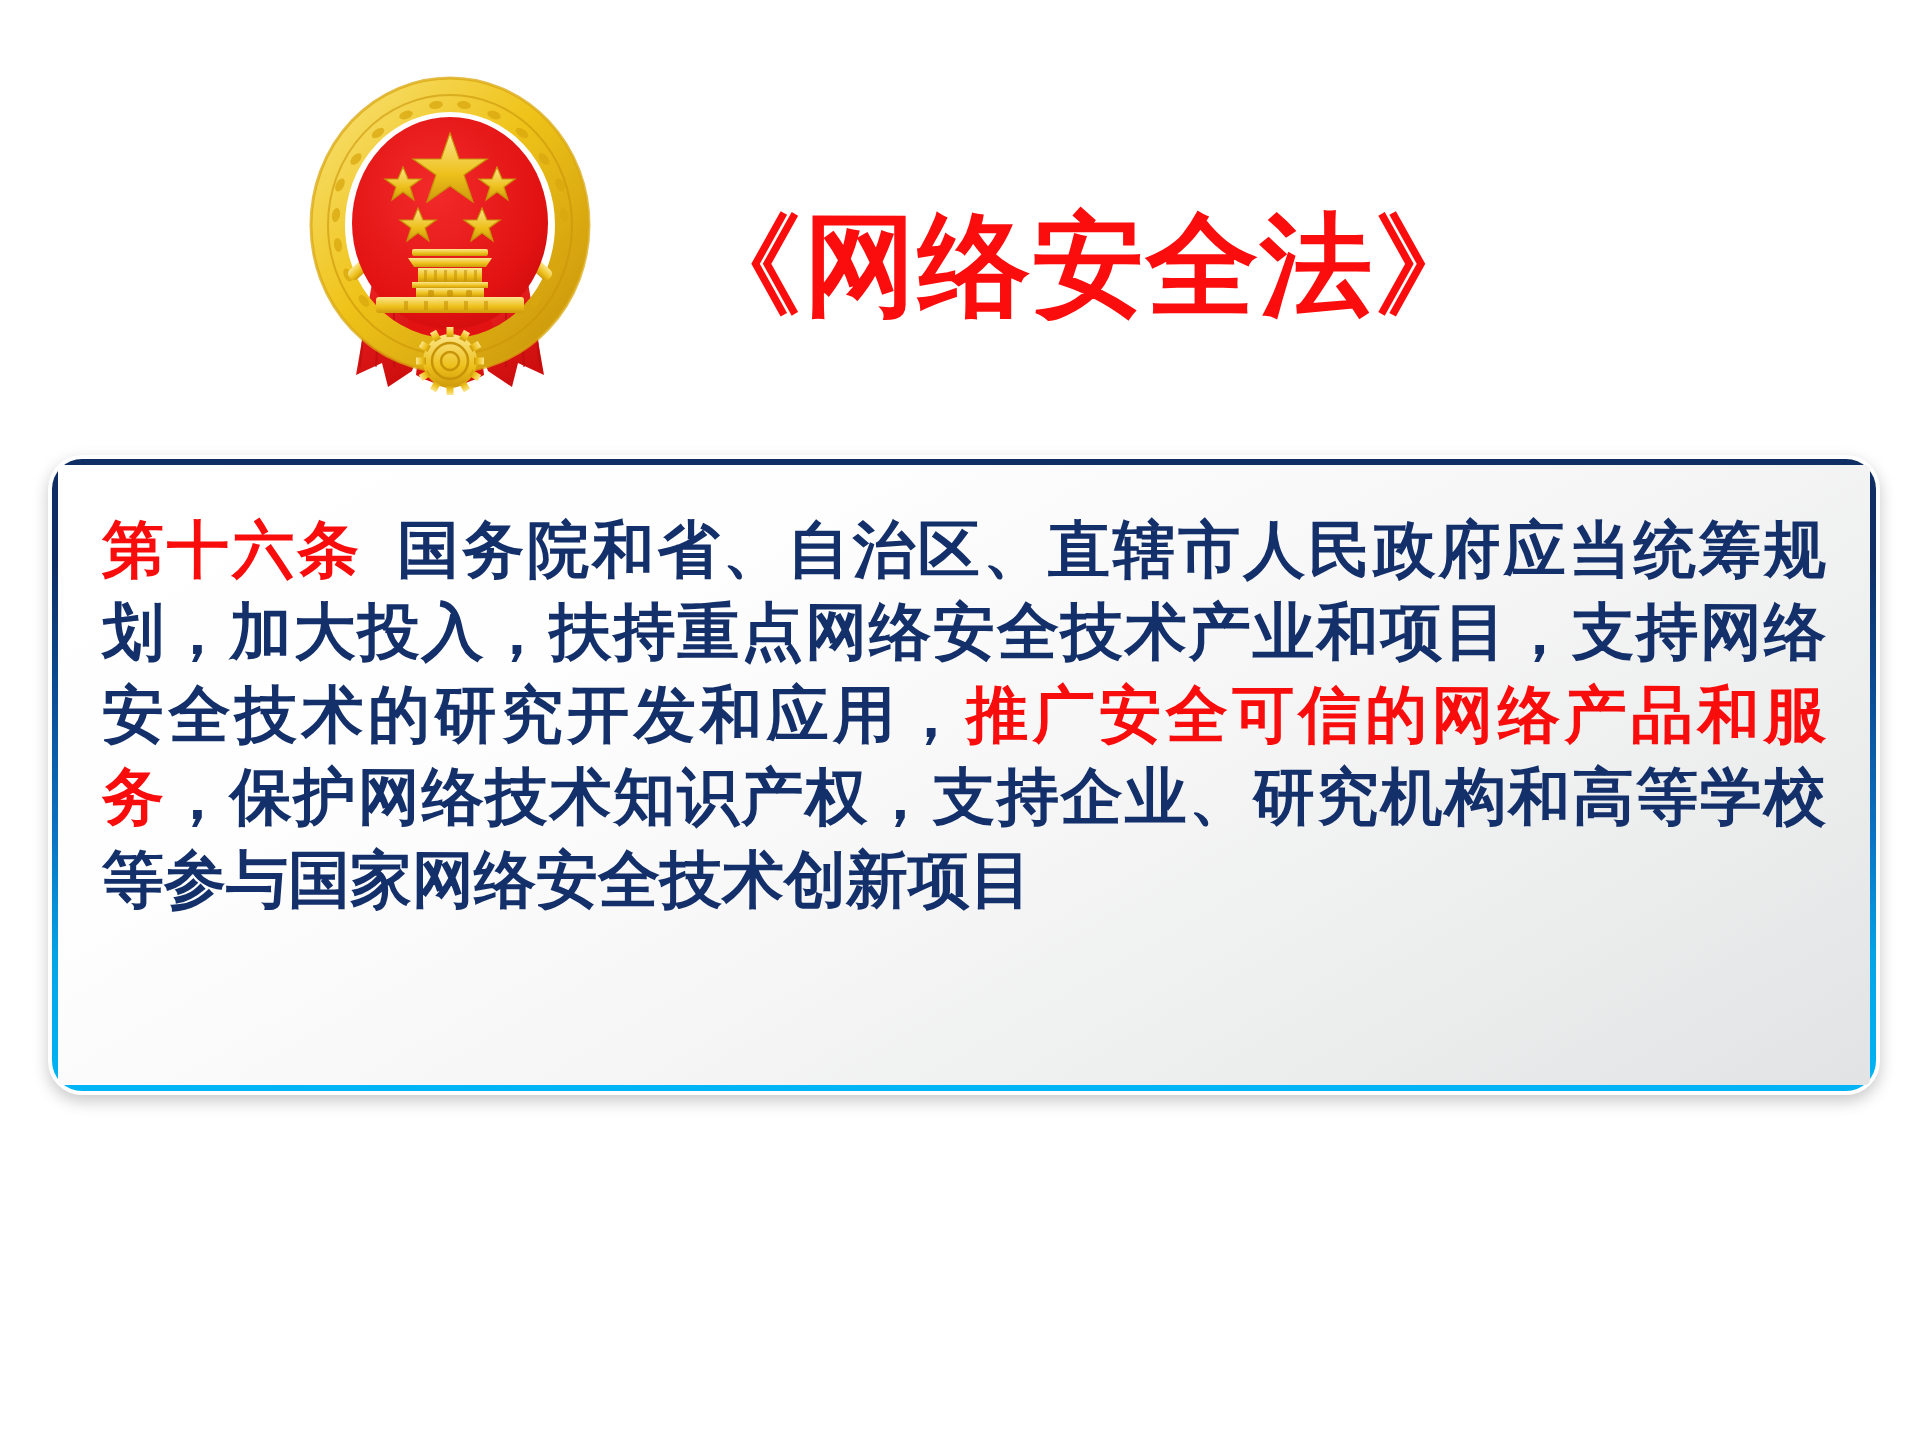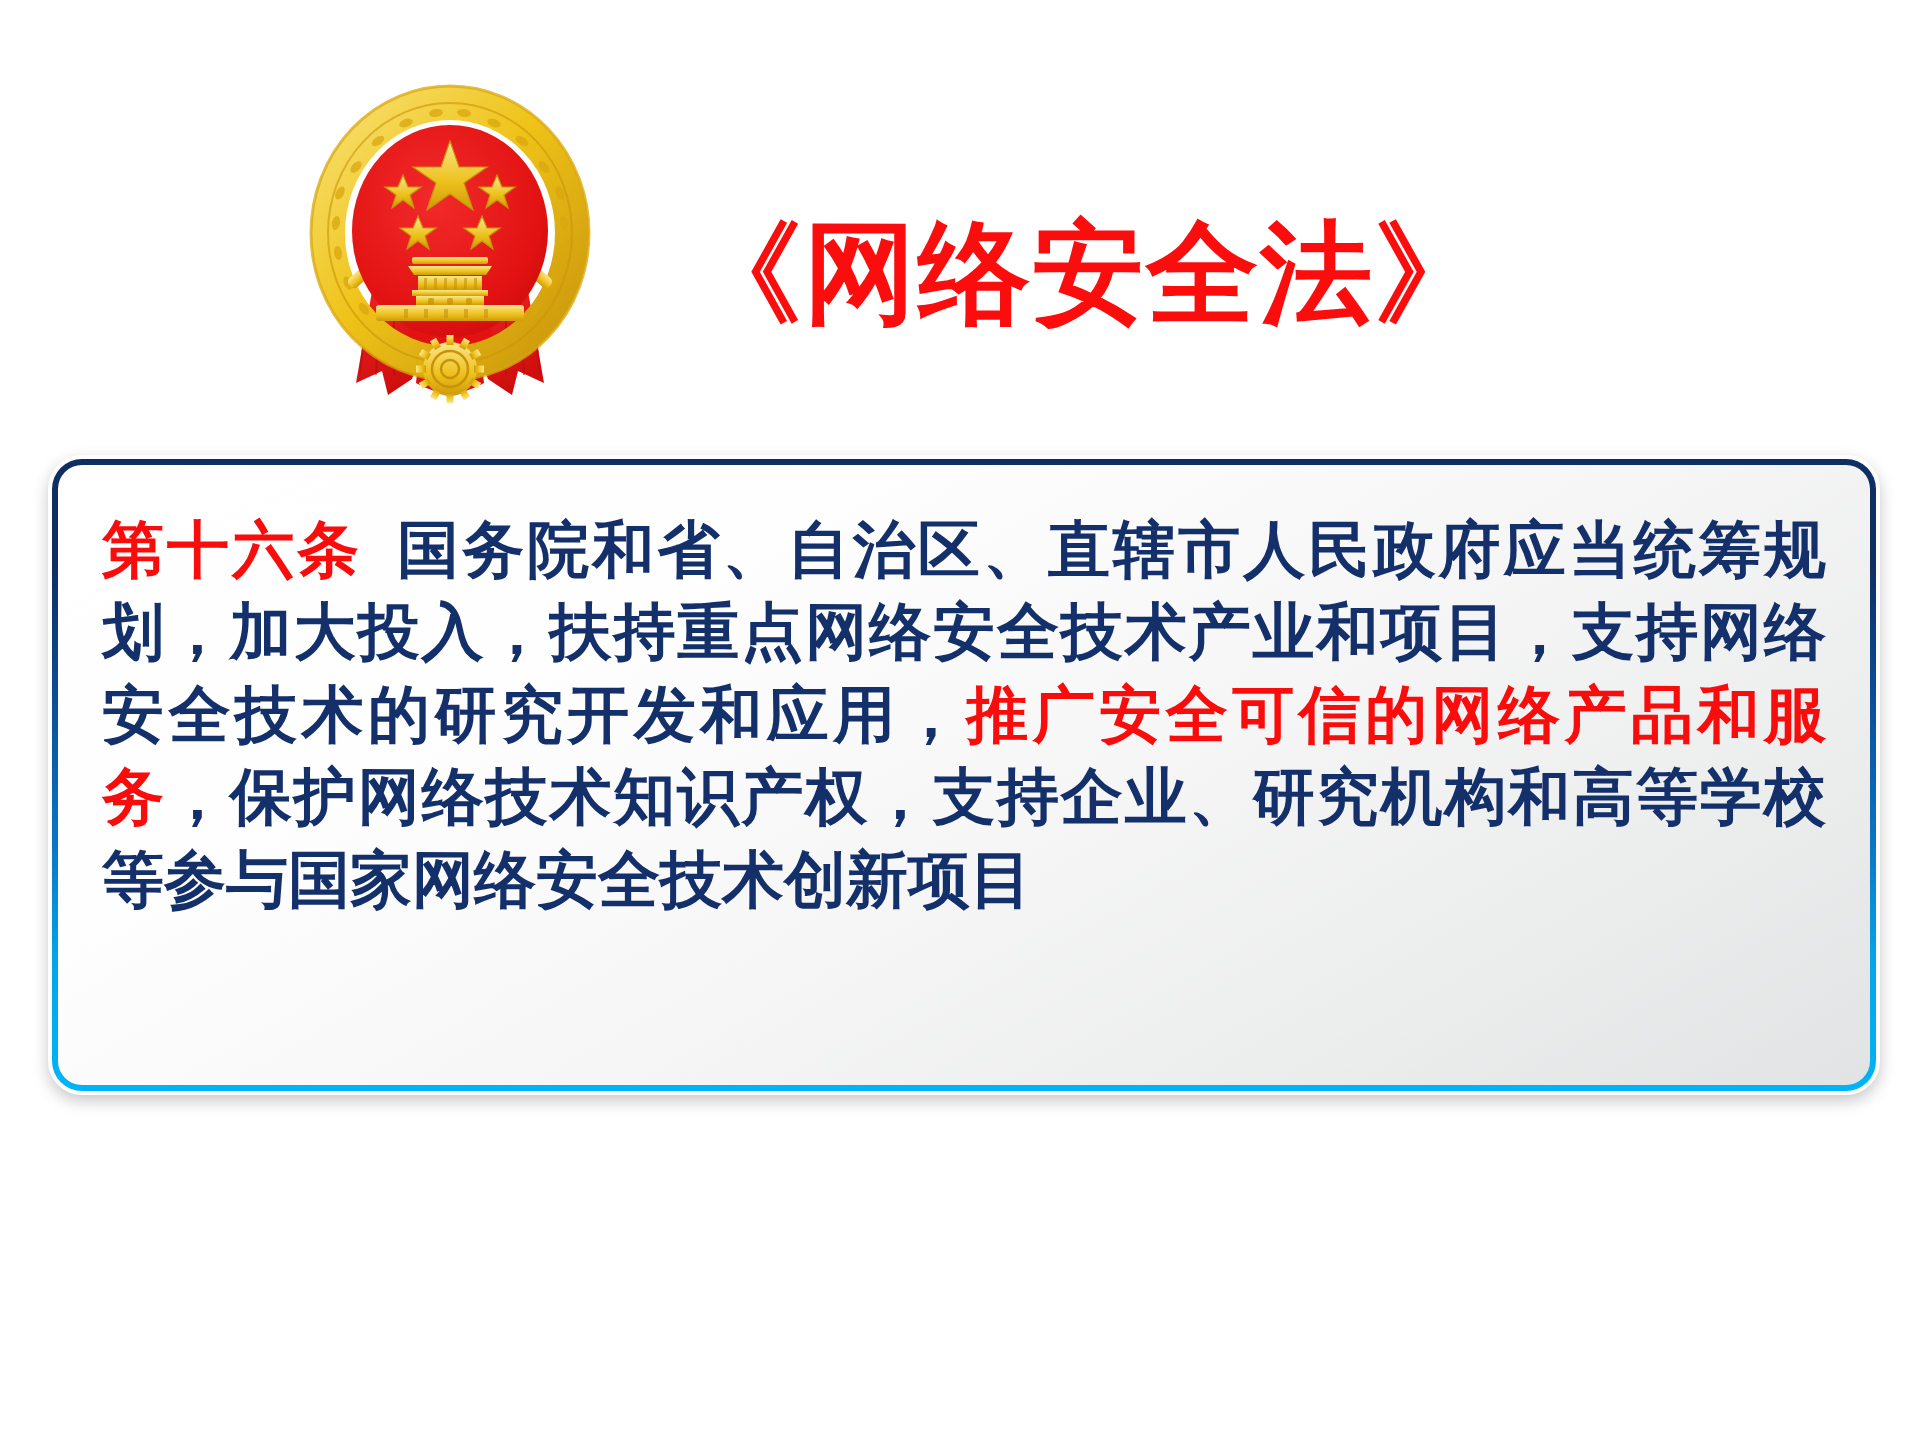--- a/index.html
+++ b/index.html
@@ -12,21 +12,21 @@
     height: 1440px;
     font-family: "Liberation Sans", "DejaVu Sans", sans-serif;
     overflow: hidden;
     position: relative;
   }
 
   
   .header {
     position: absolute;
     left: 0;
-    top: 8px;
+    top: 0;
     width: 1920px;
     height: 430px;
   }
 
   .emblem-wrap {
     position: absolute;
     left: 300px;
     top: 75px;
     width: 300px;
     height: 320px;
@@ -73,21 +73,21 @@
                 #0F2E63 16%,
                 #0C4E96 38%,
                 #0A74C4 60%,
                 #05A6E8 80%,
                 #00B4F5 100%);
   }
 
   .law-box-inner {
     width: 100%;
     height: 100%;
-    border-radius: 24px;
+    border-radius: 5px;
     box-sizing: border-box;
     background: linear-gradient(150deg,
                 #ffffff 0%,
                 #fefefe 28%,
                 #f6f6f7 55%,
                 #eceded 78%,
                 #e2e3e4 100%);
     padding: 44px 44px 20px 44px;
     overflow: hidden;
   }

